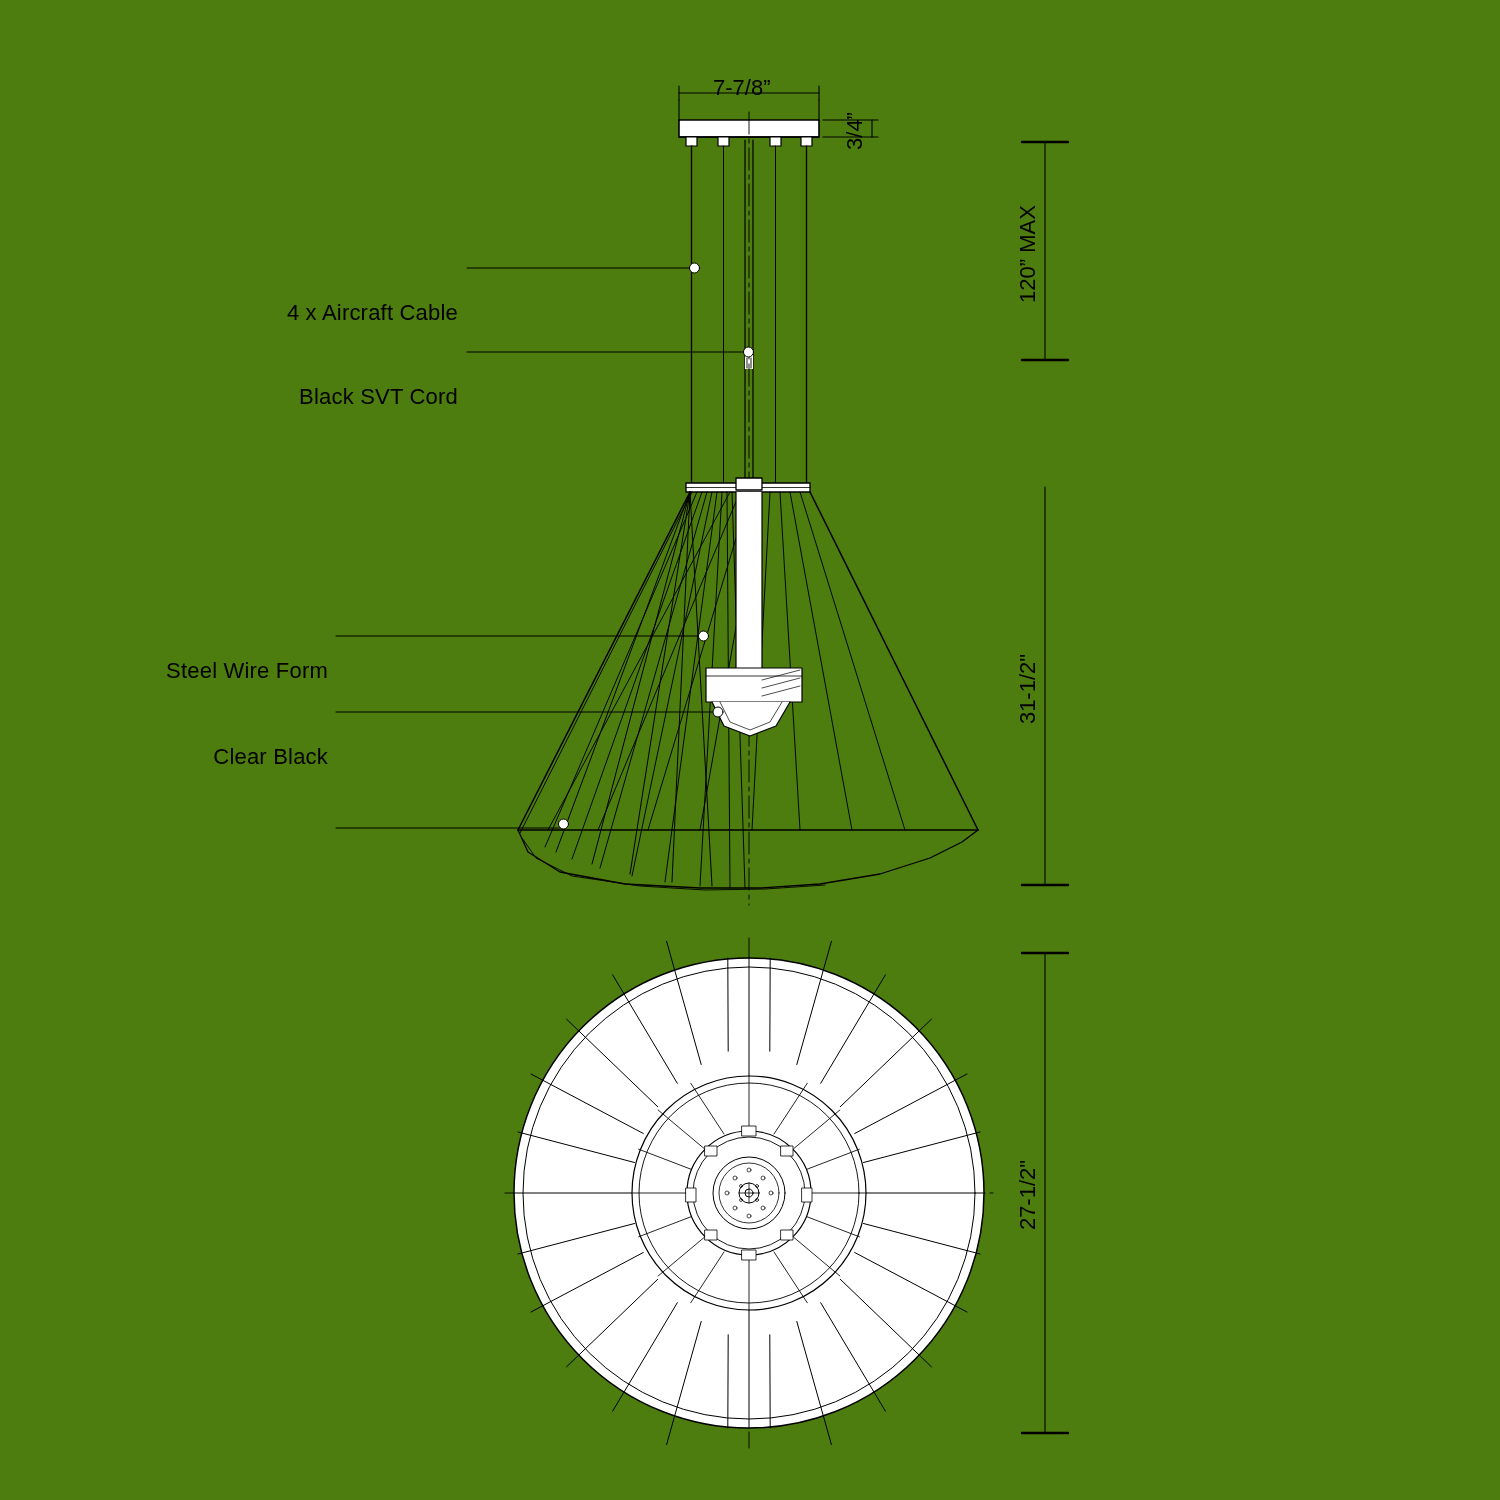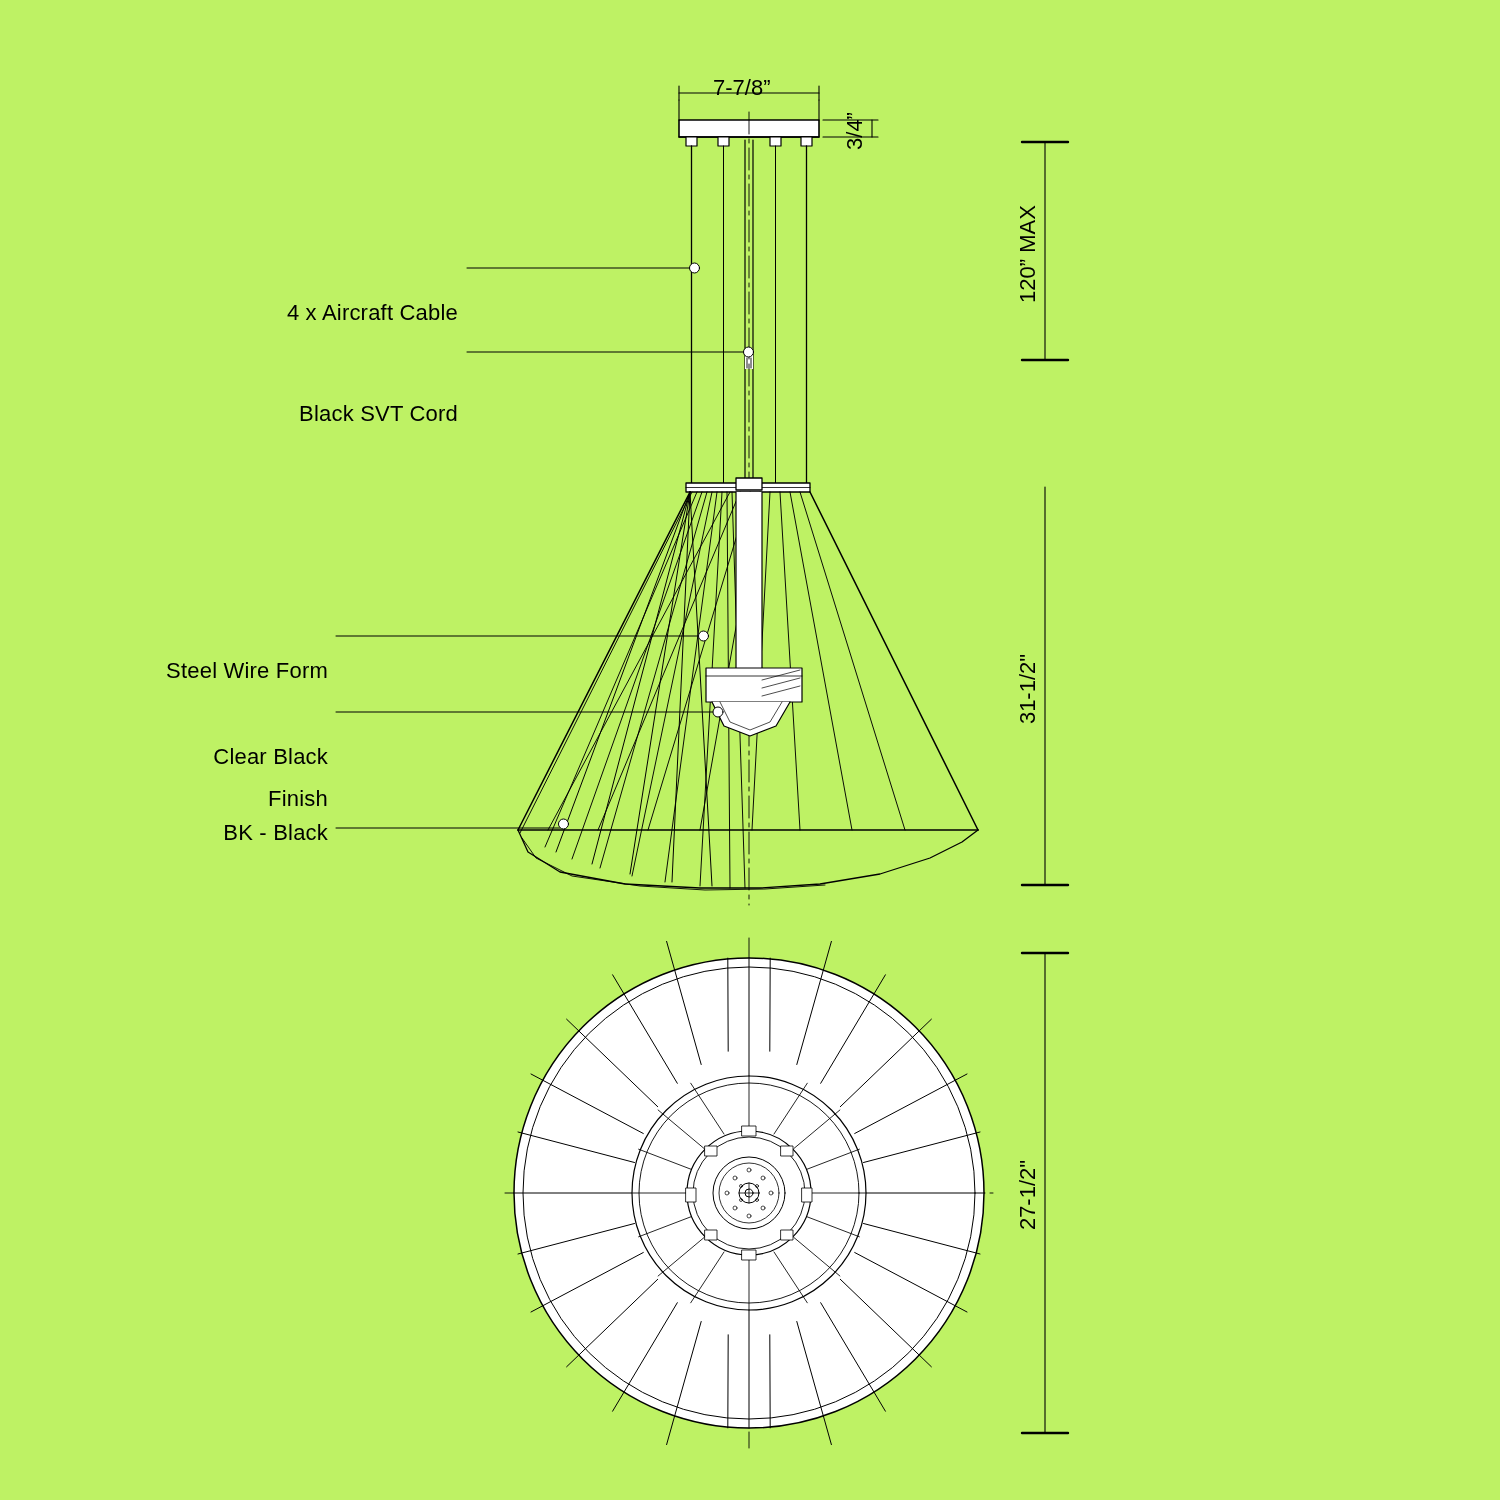--- a/index.html
+++ b/index.html
@@ -4,21 +4,21 @@
 <style>
   html, body {
     margin: 0;
     padding: 0;
     background: #ffffff;
   }
   #page {
     position: relative;
     width: 1500px;
     height: 1500px;
-    background: #bef264;
+    background: #4d7c0f;
     font-family: "Liberation Sans", sans-serif;
     color: #000000;
     overflow: hidden;
   }
   svg.drawing {
     position: absolute;
     left: 0;
     top: 0;
     width: 1500px;
     height: 1500px;
@@ -307,24 +307,20 @@
   <div class="dim vert" style="left:820px; top:118px; width:70px; text-align:center;">3/4”</div>
 
   <div class="dim vert" style="left:948px; top:241px; width:160px; text-align:center;">120” MAX</div>
 
   <div class="dim vert" style="left:953px; top:676px; width:150px; text-align:center;">31-1/2"</div>
 
   <div class="dim vert" style="left:953px; top:1182px; width:150px; text-align:center;">27-1/2"</div>
 
   <div class="lbl lbl-right" style="left:158px; top:255px; width:300px;">4 x Aircraft Cable</div>
 
-  <div class="lbl lbl-right" style="left:158px; top:356px; width:300px;">Black SVT Cord</div>
+  <div class="lbl lbl-right" style="left:158px; top:339px; width:300px;">Black SVT Cord</div>
 
   <div class="lbl lbl-right" style="left:30px; top:613px; width:298px;">Steel Wire Form</div>
 
   <div class="lbl lbl-right" style="left:30px; top:699px; width:298px;">Clear Black</div>
 
-  <div class="callout-stack" style="left:30px; top:785px; width:298px;">
-    <div class="lbl" style="position:static; display:block; text-align:right;">Finish</div>
-    <div class="lbl" style="position:static; display:block; text-align:right; margin-top:6px;">BK - Black</div>
-  </div>
 
 </div>
 
 </body></html>

